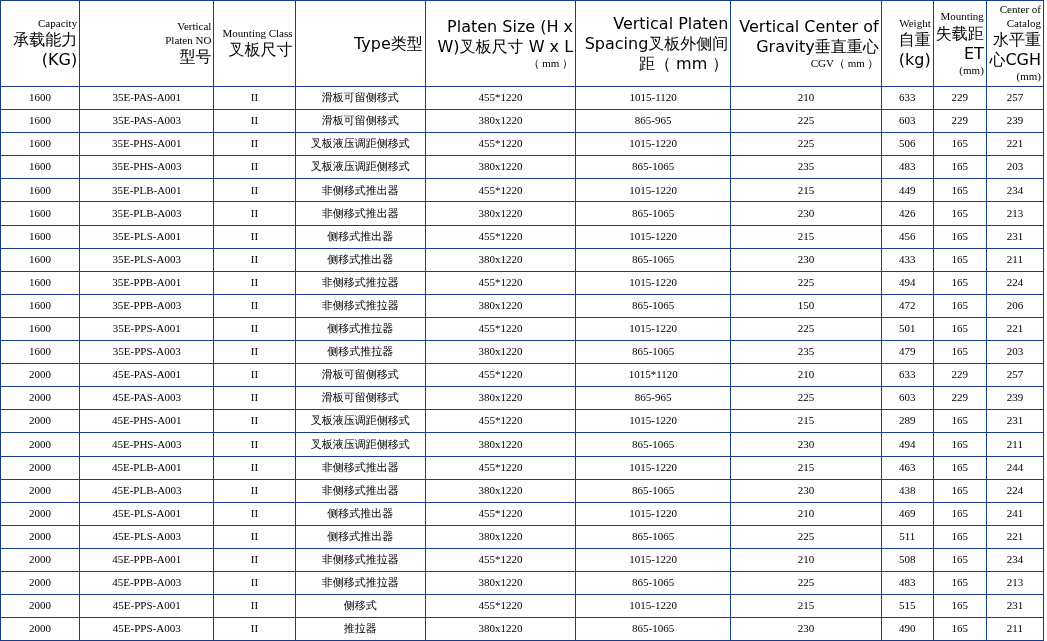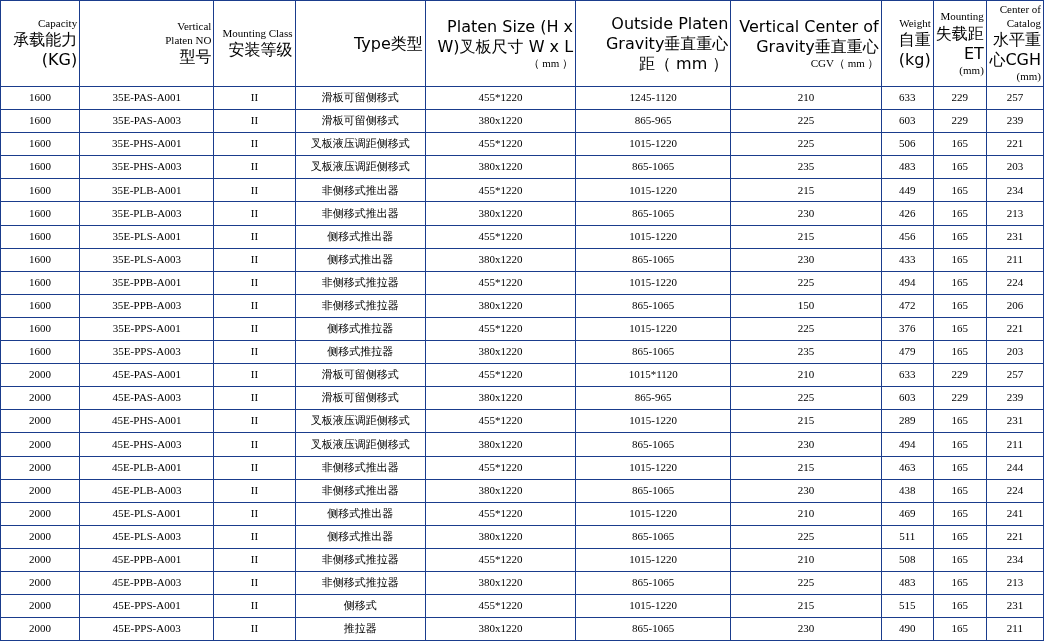--- a/index.html
+++ b/index.html
@@ -109,37 +109,37 @@
         <th>
             <span class="hdr-inner">
               <span class="hdr-line">Vertical</span>
               <span class="hdr-line">Platen NO</span>
               <span class="hdr-line cn">型号</span>
             </span>
           </th>
         <th>
             <span class="hdr-inner">
               <span class="hdr-line">Mounting Class</span>
-              <span class="hdr-line cn">安装等级</span>
+              <span class="hdr-line cn">叉板尺寸</span>
             </span>
           </th>
         <th>
             <span class="hdr-inner">
               <span class="hdr-line cn">Type类型</span>
             </span>
           </th>
         <th>
             <span class="hdr-inner">
               <span class="hdr-line cn">Platen Size (H x W)叉板尺寸 W x L</span>
               <span class="hdr-line">（ mm ）</span>
             </span>
           </th>
         <th>
             <span class="hdr-inner">
-              <span class="hdr-line cn">Outside Platen Gravity垂直重心</span>
+              <span class="hdr-line cn">Vertical Platen Spacing叉板外侧间</span>
               <span class="hdr-line cn">距（ mm ）</span>
             </span>
           </th>
         <th>
             <span class="hdr-inner">
               <span class="hdr-line cn">Vertical Center of Gravity垂直重心</span>
               <span class="hdr-line">CGV（ mm ）</span>
             </span>
           </th>
         <th>
@@ -165,21 +165,21 @@
           </th>
       </tr>
     </thead>
     <tbody>
         <tr>
           <td class="cell-mono">1600</td>
           <td class="cell-mono">35E-PAS-A001</td>
           <td class="cell-mono">II</td>
           <td class="cell-type">滑板可留侧移式</td>
           <td class="cell-mono">455*1220</td>
-          <td class="cell-mono">1245-1120</td>
+          <td class="cell-mono">1015-1120</td>
           <td class="cell-mono">210</td>
           <td class="cell-mono">633</td>
           <td class="cell-mono">229</td>
           <td class="cell-mono">257</td>
         </tr>
         <tr>
           <td class="cell-mono">1600</td>
           <td class="cell-mono">35E-PAS-A003</td>
           <td class="cell-mono">II</td>
           <td class="cell-type">滑板可留侧移式</td>
@@ -287,21 +287,21 @@
           <td class="cell-mono">206</td>
         </tr>
         <tr>
           <td class="cell-mono">1600</td>
           <td class="cell-mono">35E-PPS-A001</td>
           <td class="cell-mono">II</td>
           <td class="cell-type">侧移式推拉器</td>
           <td class="cell-mono">455*1220</td>
           <td class="cell-mono">1015-1220</td>
           <td class="cell-mono">225</td>
-          <td class="cell-mono">376</td>
+          <td class="cell-mono">501</td>
           <td class="cell-mono">165</td>
           <td class="cell-mono">221</td>
         </tr>
         <tr>
           <td class="cell-mono">1600</td>
           <td class="cell-mono">35E-PPS-A003</td>
           <td class="cell-mono">II</td>
           <td class="cell-type">侧移式推拉器</td>
           <td class="cell-mono">380x1220</td>
           <td class="cell-mono">865-1065</td>

